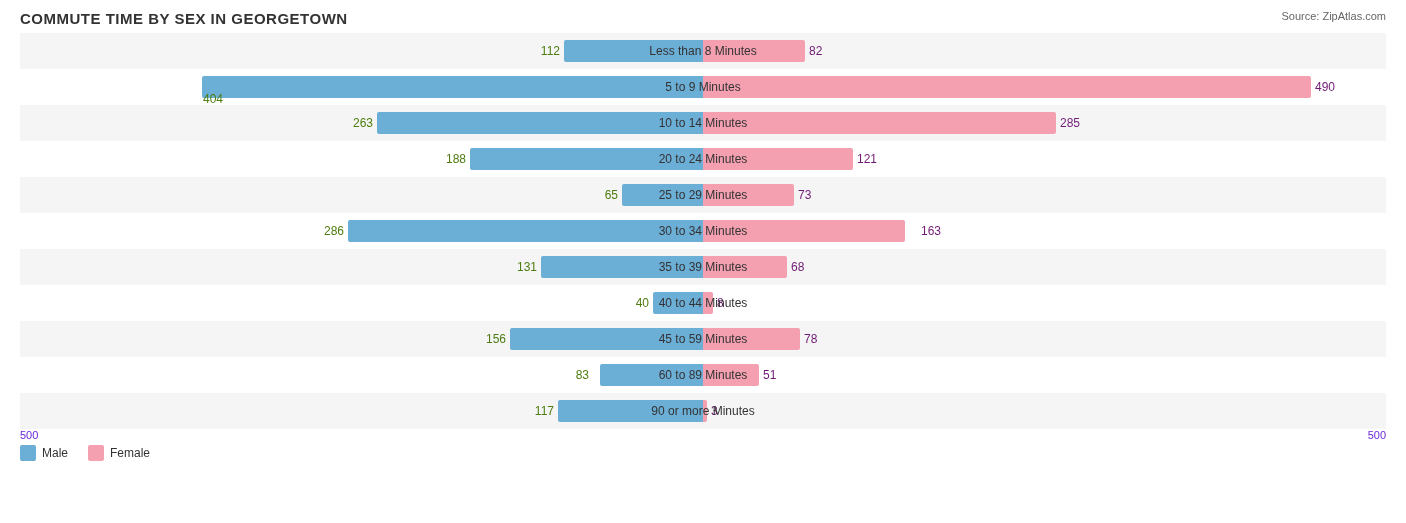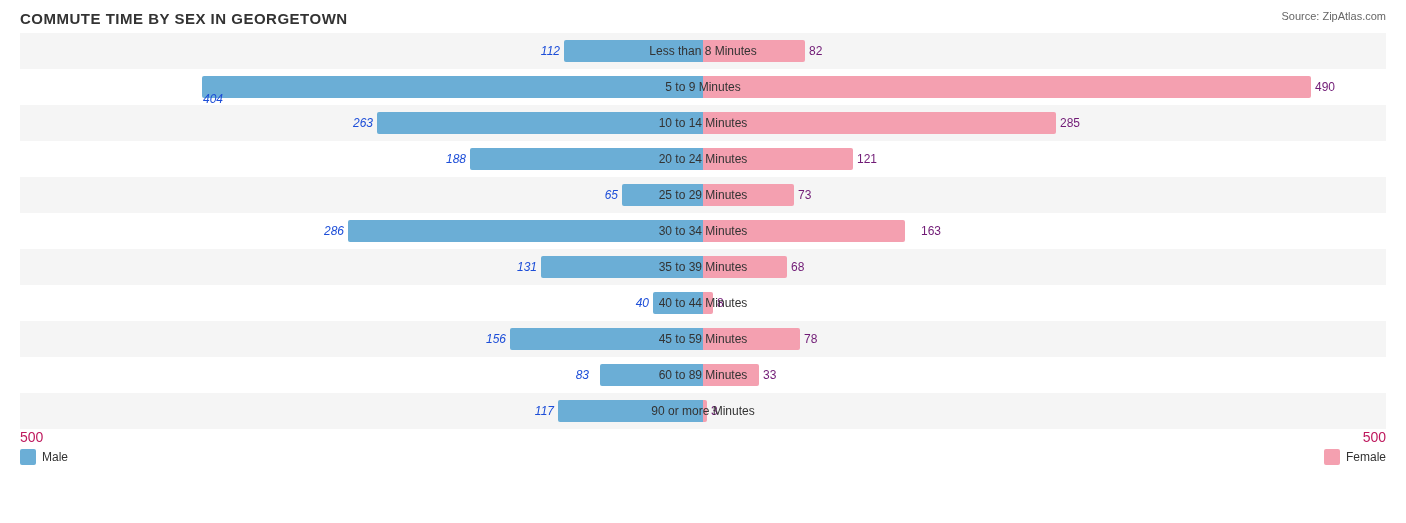--- a/index.html
+++ b/index.html
@@ -95,54 +95,53 @@
       border-radius: 0 2px 2px 0;
       display: flex;
       align-items: center;
       justify-content: flex-start;
       position: absolute;
       left: 0;
     }
     .male-value {
       position: absolute;
       font-size: 12px;
-      color: #1d4ed8;
+      color: #4d7c0f;
       white-space: nowrap;
-      font-style: italic;
     }
     .female-value {
       position: absolute;
       font-size: 12px;
       color: #701a75;
       white-space: nowrap;
     }
     .legend-area {
       display: flex;
-      justify-content: space-between;
+      justify-content: flex-start;
       align-items: center;
       gap: 20px;
       margin-top: 4px;
     }
     .legend-item {
       display: flex;
       align-items: center;
       gap: 6px;
       font-size: 12px;
       color: #333;
     }
     .legend-swatch {
       width: 16px;
       height: 16px;
       border-radius: 2px;
     }
     .axis-labels {
       display: flex;
       justify-content: space-between;
-      font-size: 14px;
-      color: #be185d;
+      font-size: 11px;
+      color: #6d28d9;
       margin-bottom: 2px;
       padding: 0 0px;
     }
   </style>
 </head>
 <body>
 
 <div class="chart-container">
   <div class="chart-title">COMMUTE TIME BY SEX IN GEORGETOWN</div>
   <div class="source-label">Source: ZipAtlas.com</div>
@@ -247,21 +246,21 @@
         </div>
         <div class="label-center">45 to 59 Minutes</div>
       </div>
       <div class="bar-row">
         <div class="left-section">
           <div class="male-bar" style="width: 103px;"></div>
           <div class="male-value" style="right: 114px; top: 50%; transform: translateY(-50%);">83</div>
         </div>
         <div class="right-section">
           <div class="female-bar" style="width: 56px;"></div>
-          <div class="female-value" style="left: 60px; top: 50%; transform: translateY(-50%);">33</div>
+          <div class="female-value" style="left: 60px; top: 50%; transform: translateY(-50%);">51</div>
         </div>
         <div class="label-center">60 to 89 Minutes</div>
       </div>
       <div class="bar-row">
         <div class="left-section">
           <div class="male-bar" style="width: 145px;"></div>
           <div class="male-value" style="right: 149px; top: 50%; transform: translateY(-50%);">117</div>
         </div>
         <div class="right-section">
           <div class="female-bar" style="width: 4px;"></div>

